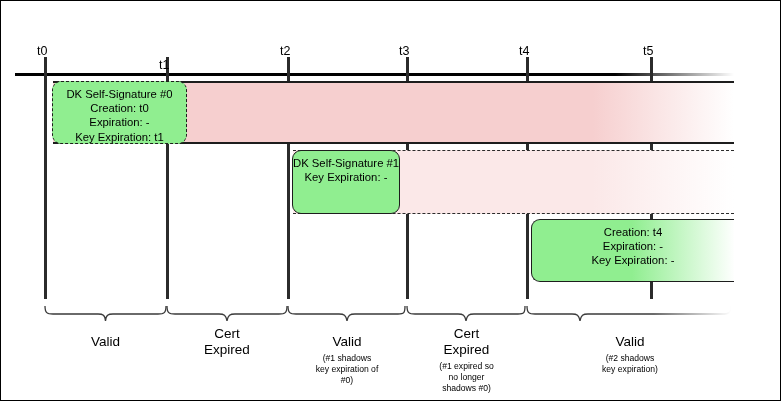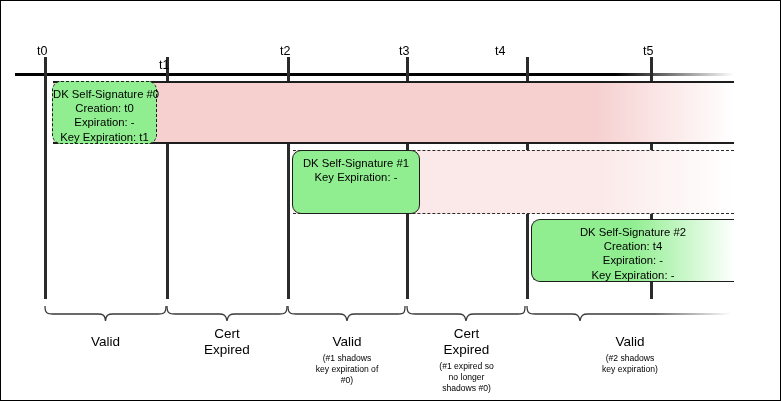--- a/index.html
+++ b/index.html
@@ -83,30 +83,30 @@
     text-align: center;
     font-size: 11.3px;
     line-height: 14.2px;
     color: #000000;
     padding-top: 5px;
   }
 
   .sigbox-0 {
     left: 51px;
     top: 80px;
-    width: 105px;
+    width: 135px;
     height: 63px;
     background: #90ee90;
     border: 1.6px dashed #1d1d1d;
   }
 
   .sigbox-1 {
     left: 291px;
     top: 149px;
-    width: 128px;
+    width: 108px;
     height: 64px;
     background: #90ee90;
     border: 1.6px solid #1d1d1d;
   }
 
   .sigbox-2 {
     left: 530px;
     top: 218px;
     width: 203px;
     height: 63px;
@@ -157,40 +157,39 @@
   <div class="tick-vline" style="left:165px; top:56px; height:242px;"></div>
   <div class="tick-vline" style="left:286px; top:56px; height:242px;"></div>
   <div class="tick-vline" style="left:405px; top:56px; height:242px;"></div>
   <div class="tick-vline" style="left:525px; top:56px; height:242px;"></div>
   <div class="tick-vline" style="left:649px; top:56px; height:242px;"></div>
 
   <div class="tick-label" style="left:36px; top:44px;">t0</div>
   <div class="tick-label" style="left:158px; top:58px;">t1</div>
   <div class="tick-label" style="left:279px; top:44px;">t2</div>
   <div class="tick-label" style="left:398px; top:44px;">t3</div>
-  <div class="tick-label" style="left:494px; top:44px;">t4</div>
+  <div class="tick-label" style="left:518px; top:44px;">t4</div>
   <div class="tick-label" style="left:642px; top:44px;">t5</div>
 
   <div class="band band-0"></div>
   <div class="band band-1"></div>
 
   <div class="sigbox sigbox-0">
     <div>DK Self-Signature #0</div>
     <div>Creation: t0</div>
     <div>Expiration: -</div>
     <div>Key Expiration: t1</div>
   </div>
 
   <div class="sigbox sigbox-1">
     <div>DK Self-Signature #1</div>
     <div>Key Expiration: -</div>
   </div>
 
   <div class="sigbox sigbox-2">
-    <div>DK Self-Signature #2</div>
     <div>Creation: t4</div>
     <div>Expiration: -</div>
     <div>Key Expiration: -</div>
   </div>
 
   <div class="brace" style="left:43px; width:123px;">
     <svg width="123" height="16" viewBox="0 0 123 16" fill="none" stroke="#3a3a3a" stroke-width="1.3">
       <path d="M1 0 C1 7, 3 8, 9 8 L54 8 C59 8, 61 9, 61.5 15 C62 9, 64 8, 69 8 L114 8 C120 8, 122 7, 122 0"></path>
     </svg>
   </div>

